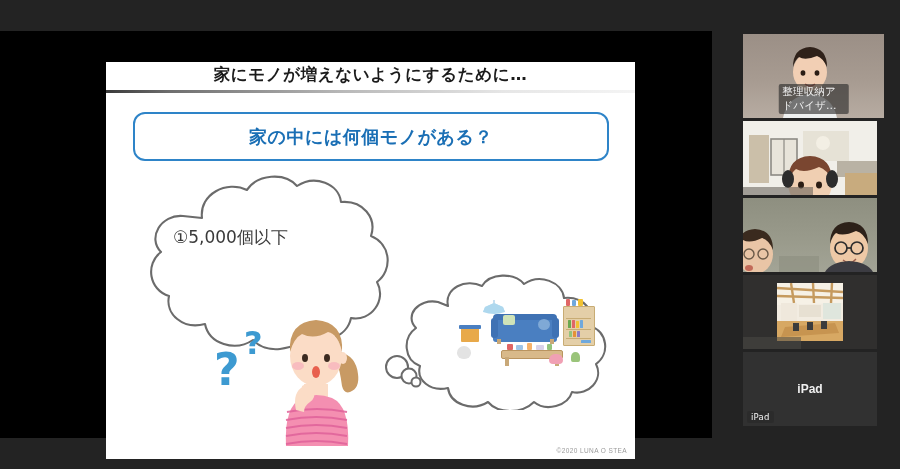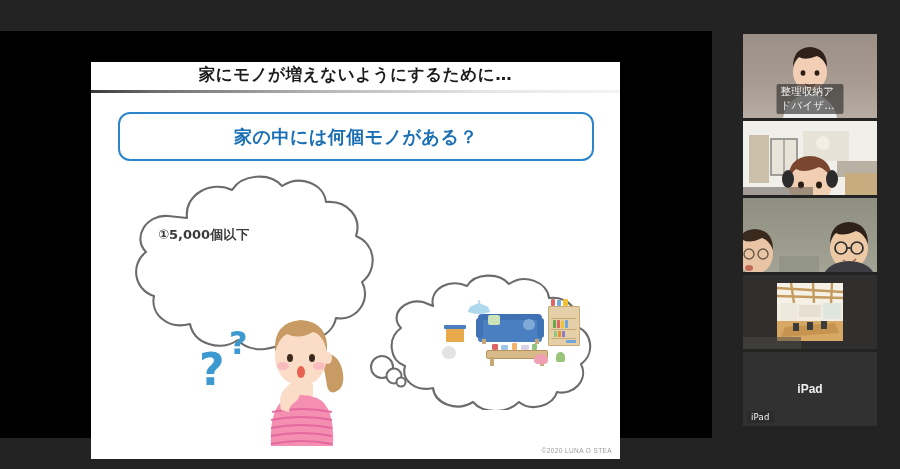--- a/index.html
+++ b/index.html
@@ -2,40 +2,40 @@
 <html><head>
 <meta charset="utf-8">
 <style>
   html,body{margin:0;padding:0;background:#222;}
   body{width:900px;height:469px;overflow:hidden;
        font-family:"Liberation Sans","DejaVu Sans",sans-serif;}
   .app{position:relative;width:900px;height:469px;background:#232323;overflow:hidden;}
 
   
   .stage{position:absolute;left:0;top:31px;width:712px;height:407px;background:#000;}
-  .slide{position:absolute;left:91px;top:31px;width:529px;height:397px;background:#fff;overflow:hidden;}
+  .slide{position:absolute;left:106px;top:31px;width:529px;height:397px;background:#fff;overflow:hidden;}
 
   .slide-header{position:relative;height:27px;}
   .slide-title{position:absolute;left:0;top:2px;width:100%;text-align:center;
                font-size:16.5px;font-weight:700;color:#1b1b1b;letter-spacing:.6px;
                font-family:"DejaVu Sans","Liberation Sans",sans-serif;}
   .title-rule{position:absolute;left:0;top:28px;width:100%;height:3px;
               background:linear-gradient(to right,#3a3a3a 0%,#6e6e6e 12%,#b9b9b9 45%,#e6e6e6 75%,#f4f4f4 100%);}
 
   .qbox{position:absolute;left:27px;top:50px;width:472px;height:45px;
         border:2.2px solid #2e84c8;border-radius:12px;background:#fff;
         display:flex;align-items:center;justify-content:center;}
   .qbox-text{font-size:18px;font-weight:700;color:#1a6fb5;letter-spacing:.5px;
              font-family:"DejaVu Sans","Liberation Sans",sans-serif;}
 
   
   .bubbleL{position:absolute;left:33px;top:108px;width:270px;height:200px;}
   .bubbleL svg,.bubbleR svg,.tailL svg{display:block;}
   .answers{position:absolute;left:34px;top:56px;width:210px;}
-  .ans{font-size:13px;font-weight:700;color:#3a3a3a;line-height:1.32;white-space:nowrap;
+  .ans{font-size:17px;font-weight:400;color:#3a3a3a;line-height:1.32;white-space:nowrap;
        font-family:"DejaVu Sans","Liberation Sans",sans-serif;}
 
   
   .bubbleR{position:absolute;left:292px;top:208px;width:240px;height:140px;}
   .room{position:absolute;left:55px;top:28px;width:140px;height:86px;}
 
   
   .sofa-body{position:absolute;left:40px;top:22px;width:64px;height:22px;background:#4a7fc1;border-radius:4px 4px 3px 3px;}
   .sofa-back{position:absolute;left:40px;top:16px;width:64px;height:10px;background:#3f72b4;border-radius:4px 4px 0 0;}
   .sofa-armL{position:absolute;left:38px;top:20px;width:7px;height:20px;background:#3f72b4;border-radius:3px;}
@@ -66,21 +66,21 @@
   .qmark{position:absolute;color:#3d9ad1;font-weight:700;
          font-family:"DejaVu Sans","Liberation Sans",sans-serif;}
   .q1{left:-42px;top:44px;font-size:44px;}
   .q2{left:-12px;top:24px;font-size:32px;}
 
   .copyright{position:absolute;right:8px;bottom:5px;font-size:6.5px;color:#9b9b9b;letter-spacing:.4px;}
 
   
   .strip{position:absolute;left:743px;top:34px;width:134px;height:402px;}
   .tile{position:absolute;left:0;width:134px;background:#2b2b2b;overflow:hidden;}
-  .tile.active{outline:3px solid #9ac81e;outline-offset:-3px;}
+  .tile.active{outline:3px solid #9ac81e;outline-offset:-3px;padding-left:7px;}
   .tile-name{position:absolute;left:4px;bottom:3px;padding:1px 4px;border-radius:2px;
              background:rgba(40,40,40,.62);color:#f2f2f2;font-size:8.5px;letter-spacing:.2px;
              font-family:"DejaVu Sans","Liberation Sans",sans-serif;}
   .tile-name.wide{left:50%;transform:translateX(-50%);bottom:4px;font-size:10.5px;}
   .tile-center-label{position:absolute;left:0;top:0;width:100%;height:100%;
                      display:flex;align-items:center;justify-content:center;
                      color:#f0f0f0;font-size:12px;font-weight:700;}
   .vb{position:absolute;left:0;top:0;width:100%;height:100%;}
   .ph-img{position:absolute;left:50%;top:50%;transform:translate(-50%,-50%);
           width:66px;height:58px;overflow:hidden;}

